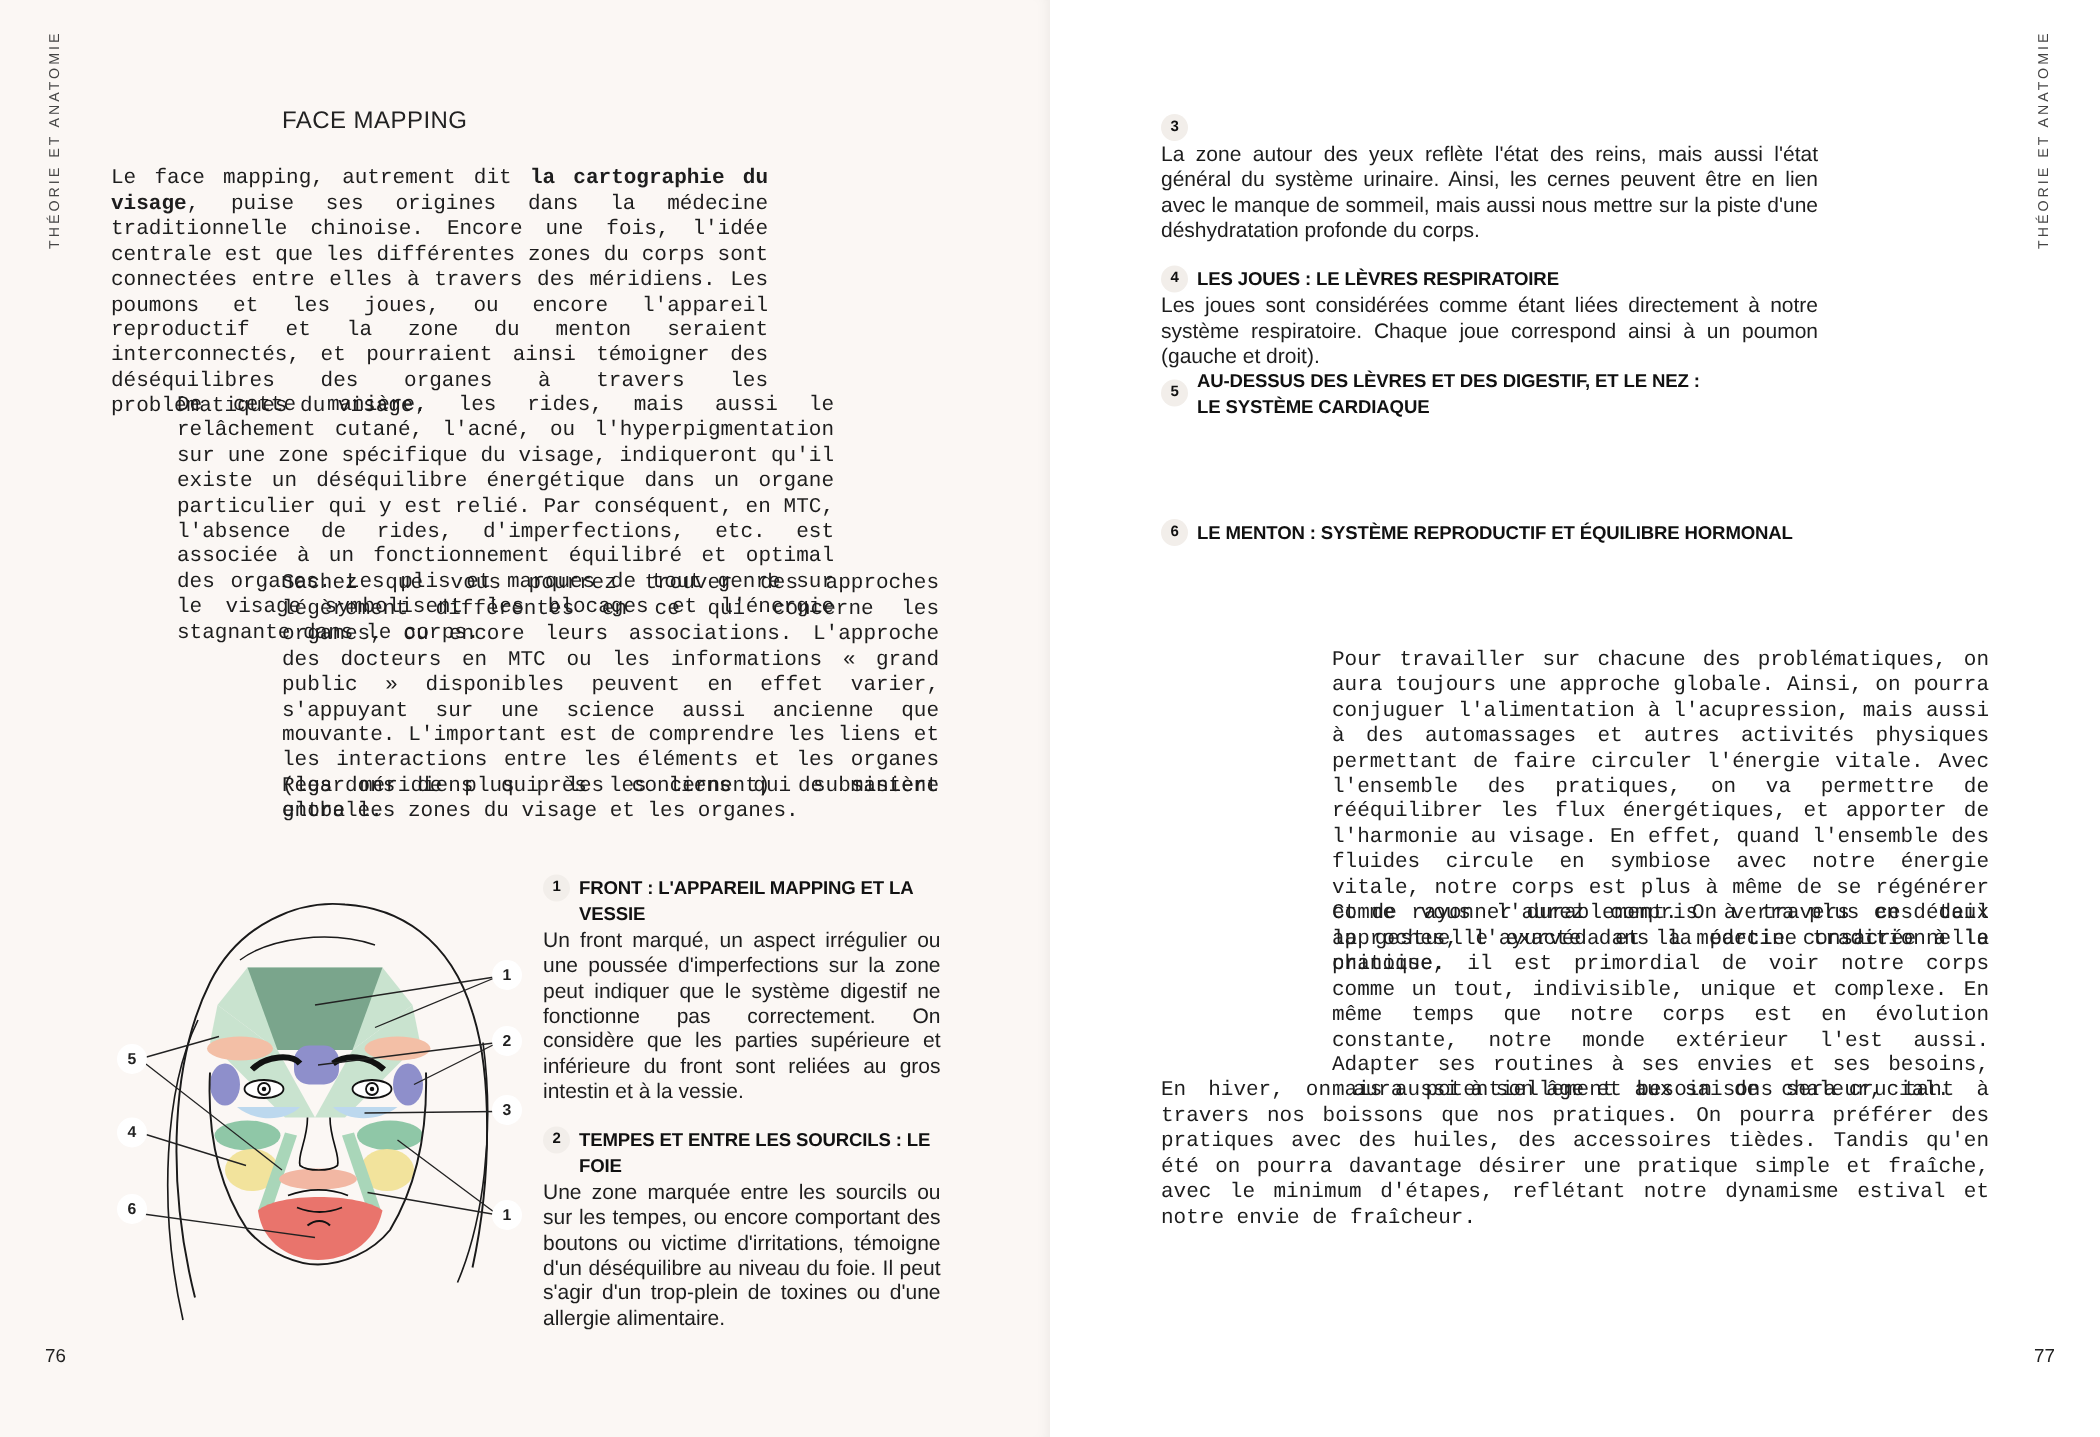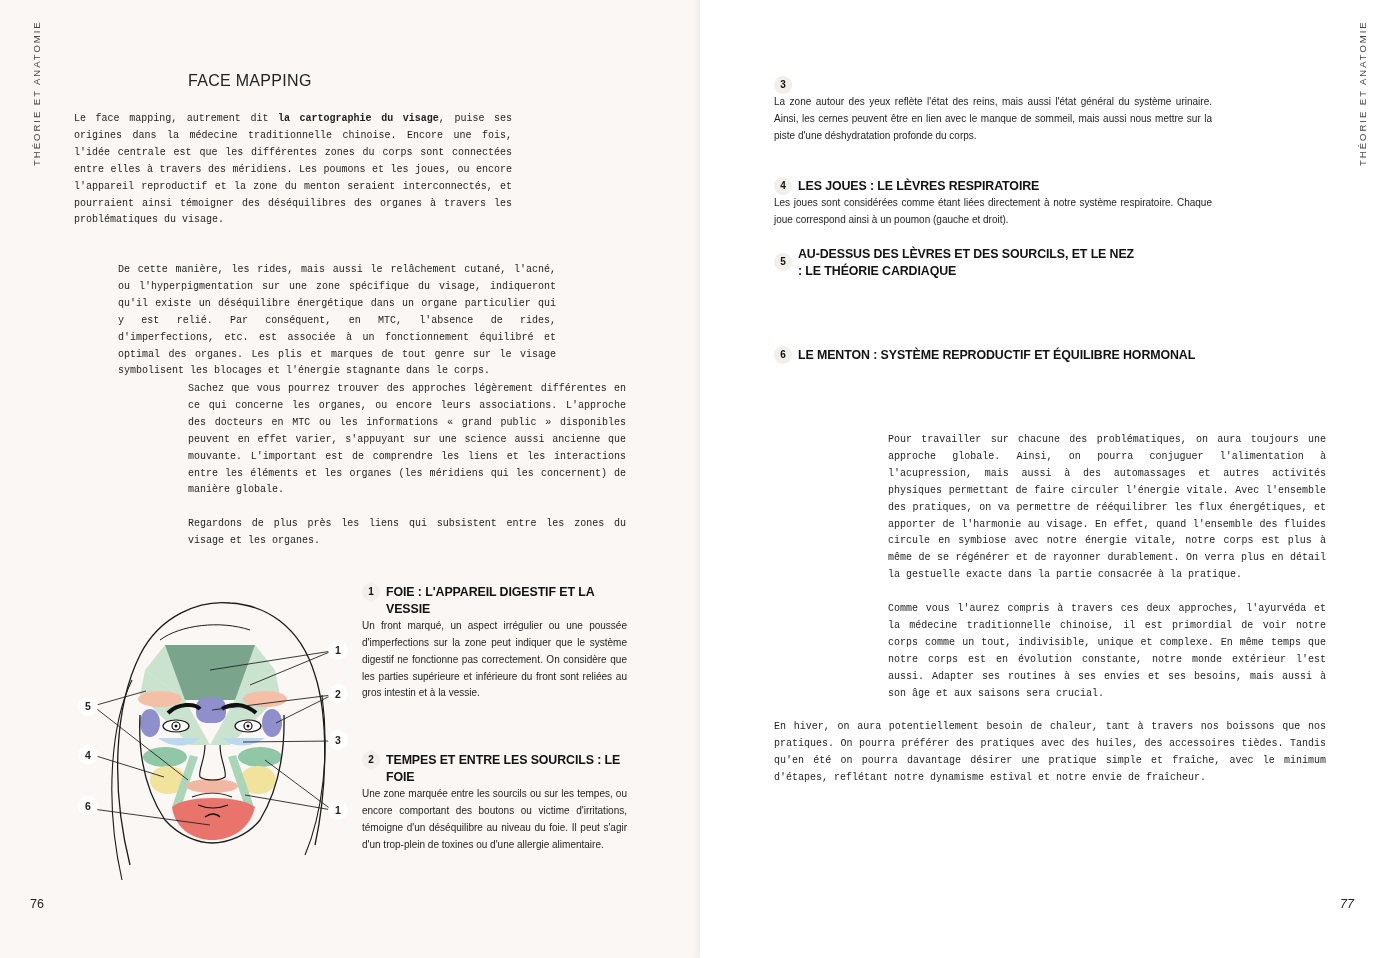--- a/index.html
+++ b/index.html
@@ -4,41 +4,41 @@
 <style>
   html, body { margin:0; padding:0; }
   body { width:1400px; height:958px; position:relative; overflow:hidden; background:#ffffff; font-family:"Liberation Sans", sans-serif; color:#1e1e1e; }
   .page { position:absolute; top:0; height:958px; }
   .page-left { left:0; width:700px; background:#fbf7f4; box-shadow: inset -8px 0 10px -8px rgba(0,0,0,0.08); }
   .page-right { left:700px; width:700px; background:#ffffff; }
   .running-head { position:absolute; font-size:9.5px; letter-spacing:2px; color:#444; transform:rotate(-90deg); transform-origin:left top; white-space:nowrap; }
   .rh-left { left:31px; top:166px; }
   .rh-right { left:657px; top:166px; }
   .title { position:absolute; left:188px; top:72px; font-size:16px; letter-spacing:0.3px; color:#222; font-weight:normal; margin:0; }
-  p.body { margin:0; font-size:10px; line-height:16.9px; text-align:justify; color:#1d1d1d; }
+  p.body { margin:0; font-size:14px; line-height:16.9px; text-align:justify; color:#1d1d1d; }
   .block { position:absolute;font-family:Liberation Mono, monospace; }
   .b-intro { left:74px; top:111px; width:438px; }
   .b-second { left:74px; top:262px; width:438px;margin-left:44px; }
   .b-third { left:188px; top:381px; width:438px; }
   .b-fourth { left:188px; top:516px; width:438px; }
   .zone { position:absolute; }
   .zone-head { display:flex; align-items:flex-start; font-weight:bold; font-size:12.4px; line-height:16.9px; color:#111; letter-spacing:-0.1px; }
   .badge { display:inline-flex; align-items:center; justify-content:center; width:18px; height:18px; border-radius:50%; background:#f2eeea; font-size:10px; font-weight:bold; margin-right:6px; flex:none; margin-top:-1px; }
   .z1 { left:362px; top:584px; width:265px; }
   .z2 { left:362px; top:752px; width:265px; }
   .z3 { left:774px; top:77px; width:438px; }
   .z4 { left:774px; top:178px; width:438px; }
   .z5 { left:774px; top:246px; width:438px; }
   .z6 { left:774px; top:347px; width:438px; }
   .r-p1 { left:888px; top:432px; width:438px; }
   .r-p2 { left:888px; top:601px; width:438px; }
   .r-p3 { left:774px; top:719px; width:552px; }
   .folio { position:absolute; top:897px; font-size:12.5px; color:#222; }
   .folio-left { left:30px; }
-  .folio-right { left:640px;font-style:italic; }
+  .folio-right { left:656px; }
   .face { position:absolute; left:60px; top:585px; width:300px; height:310px; }
   .callout { position:absolute; width:20px; height:20px; border-radius:50%; background:#ffffff; font-size:10.5px; font-weight:bold; display:flex; align-items:center; justify-content:center; color:#222; }
 </style>
 </head>
 <body>
 
 <div class="page page-left">
   <div class="running-head rh-left">THÉORIE ET ANATOMIE</div>
 
   <h1 class="title">FACE MAPPING</h1>
@@ -130,21 +130,21 @@
     <div class="callout" style="left:18px; top:211px;">6</div>
     <div class="callout" style="left:268px; top:55px;">1</div>
     <div class="callout" style="left:268px; top:99px;">2</div>
     <div class="callout" style="left:268px; top:145px;">3</div>
     <div class="callout" style="left:268px; top:215px;">1</div>
   </div>
 
   <div class="zone z1">
     <div class="zone-head">
         <span class="badge">1</span>
-        <span>FOIE : L'APPAREIL DIGESTIF ET LA VESSIE</span>
+        <span>FRONT : L'APPAREIL MAPPING ET LA VESSIE</span>
       </div>
     <p class="body">Un front marqué, un aspect irrégulier ou une poussée d'imperfections sur la zone peut indiquer que le système digestif ne fonctionne pas correctement. On considère que les parties supérieure et inférieure du front sont reliées au gros intestin et à la vessie.</p>
   </div>
 
   <div class="zone z2">
     <div class="zone-head">
         <span class="badge">2</span>
         <span>TEMPES ET ENTRE LES SOURCILS : LE FOIE</span>
       </div>
     <p class="body">Une zone marquée entre les sourcils ou sur les tempes, ou encore comportant des boutons ou victime d'irritations, témoigne d'un déséquilibre au niveau du foie. Il peut s'agir d'un trop-plein de toxines ou d'une allergie alimentaire.</p>
@@ -169,21 +169,21 @@
   <div class="zone-head">
       <span class="badge">4</span>
       <span>LES JOUES : LE LÈVRES RESPIRATOIRE</span>
     </div>
   <p class="body">Les joues sont considérées comme étant liées directement à notre système respiratoire. Chaque joue correspond ainsi à un poumon (gauche et droit).</p>
 </div>
 
 <div class="zone z5">
   <div class="zone-head" style="align-items:center;">
       <span class="badge">5</span>
-      <span style="max-width:340px;">AU-DESSUS DES LÈVRES ET DES SOURCILS, ET LE NEZ : LE THÉORIE CARDIAQUE</span>
+      <span style="max-width:340px;">AU-DESSUS DES LÈVRES ET DES DIGESTIF, ET LE NEZ : LE SYSTÈME CARDIAQUE</span>
     </div>
 </div>
 
 <div class="zone z6">
   <div class="zone-head">
       <span class="badge">6</span>
       <span>LE MENTON : SYSTÈME REPRODUCTIF ET ÉQUILIBRE HORMONAL</span>
     </div>
 </div>
 

